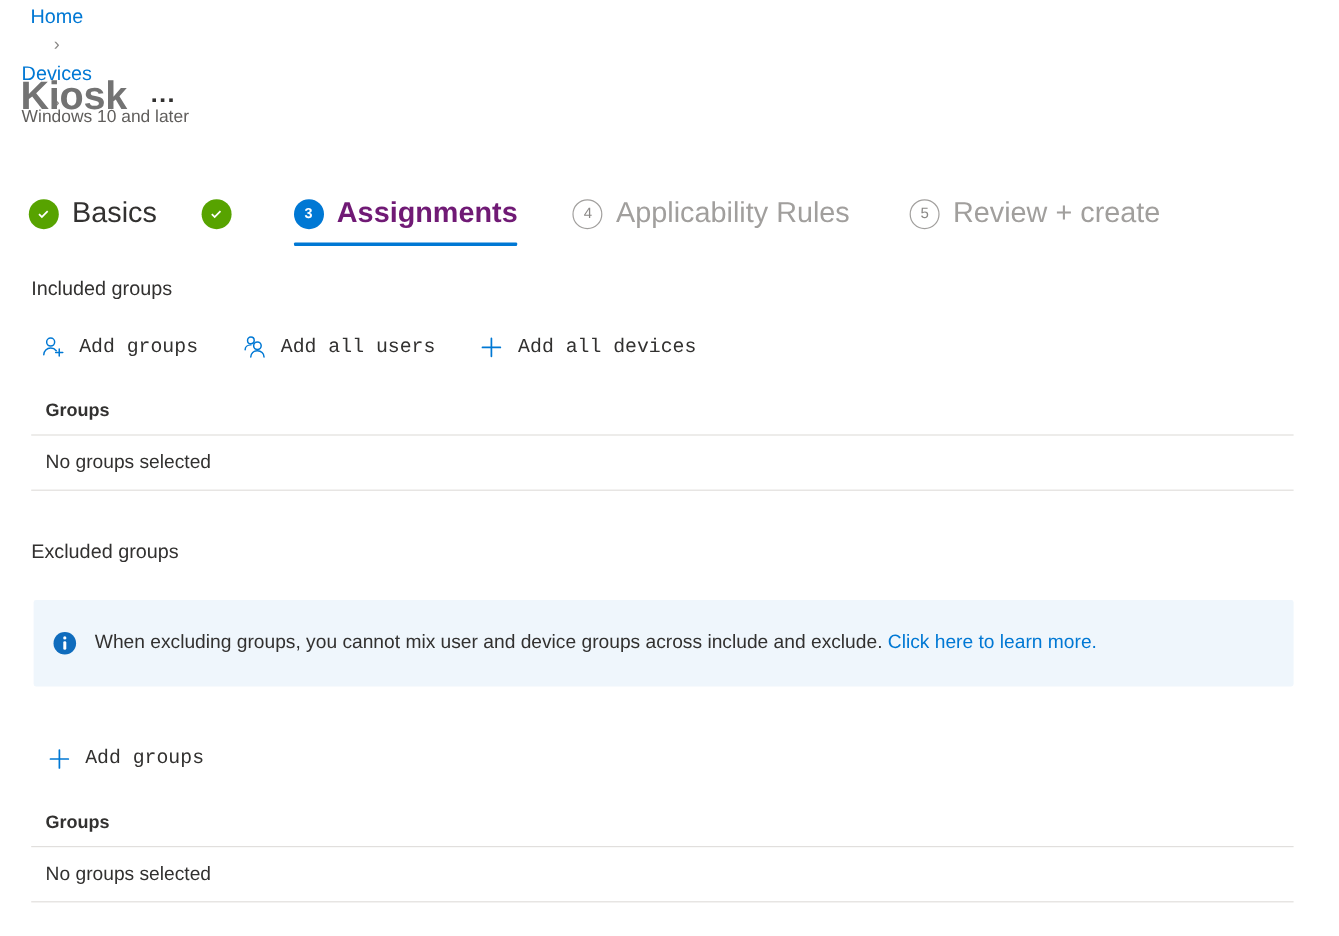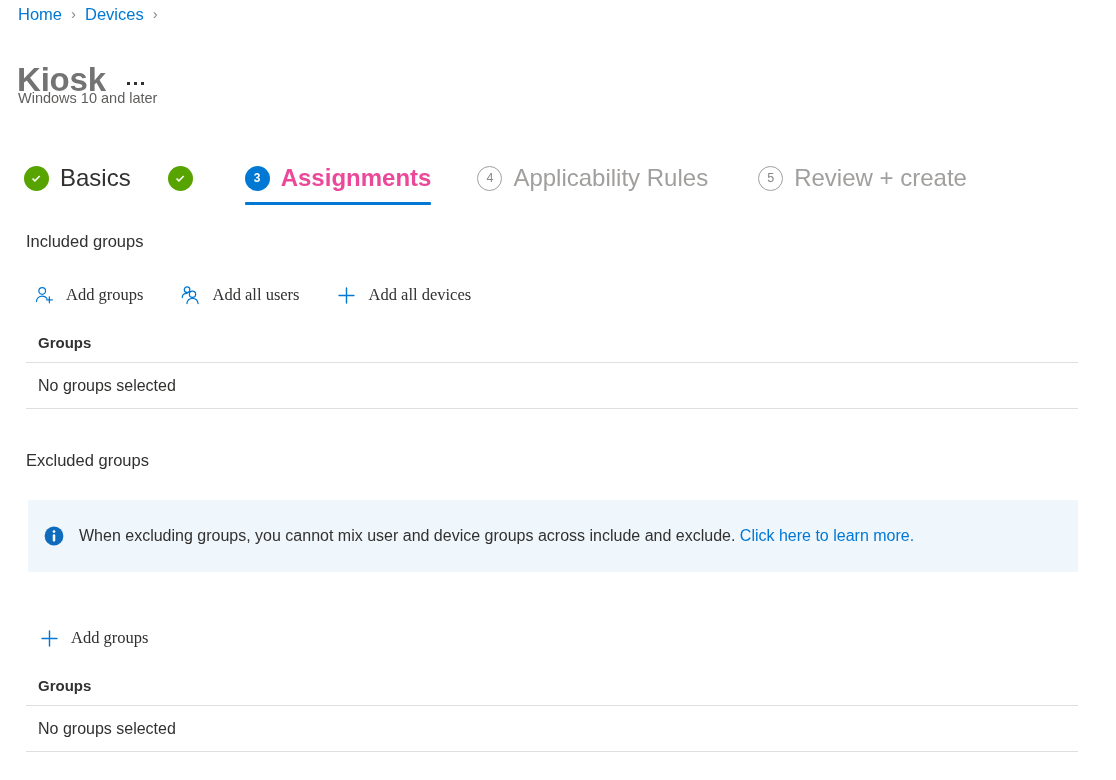--- a/index.html
+++ b/index.html
@@ -15,24 +15,25 @@
     overflow: hidden;
     position: relative;
   }
 
   
   .breadcrumb {
     position: absolute;
     left: 18px;
     top: 2px;
     display: flex;
-    align-items: flex-end;
+    align-items: center;
     font-size: 16.5px;
     line-height: 24px;
     height: 24px;
+    flex-direction: column;
   }
   .crumb-link {
     color: #0078d4;
     cursor: pointer;
     white-space: nowrap;
   }
   .crumb-sep {
     color: #8a8886;
     margin: 0 9px;
     font-size: 15px;
@@ -96,21 +97,21 @@
     cursor: pointer;
     position: relative;
   }
   .wz-tab .wz-label {
     font-size: 24px;
     line-height: 24px;
     color: #323130;
     white-space: nowrap;
   }
   .wz-tab.done .wz-label { color: #323130; }
-  .wz-tab.active .wz-label { font-weight: 600; color: #ec4899; }
+  .wz-tab.active .wz-label { font-weight: 600; color: #701a75; }
   .wz-tab.disabled .wz-label { color: #a19f9d; }
 
   .wz-ico {
     width: 25px;
     height: 25px;
     border-radius: 50%;
     flex: none;
     margin-right: 11px;
     display: flex;
     align-items: center;
@@ -159,28 +160,28 @@
   .cmdbar {
     position: absolute;
     display: flex;
     align-items: center;
     height: 34px;
   }
   #included-cmdbar { left: 33px; top: 272px; }
   #excluded-cmdbar { left: 38px; top: 615px; }
   .cmd {
     display: flex;
-    align-items: flex-end;
+    align-items: center;
     height: 34px;
     cursor: pointer;
     padding: 0 6px 0 0;
     margin-right: 30px;
     background: transparent;
     border: none;
-    font-family: Liberation Serif, serif;
+    font-family: Liberation Mono, monospace;
   }
   .cmd:last-child { margin-right: 0; }
   .cmd .cmd-ico {
     width: 22px;
     height: 22px;
     flex: none;
     margin-right: 11px;
     display: flex;
     align-items: center;
     justify-content: center;

